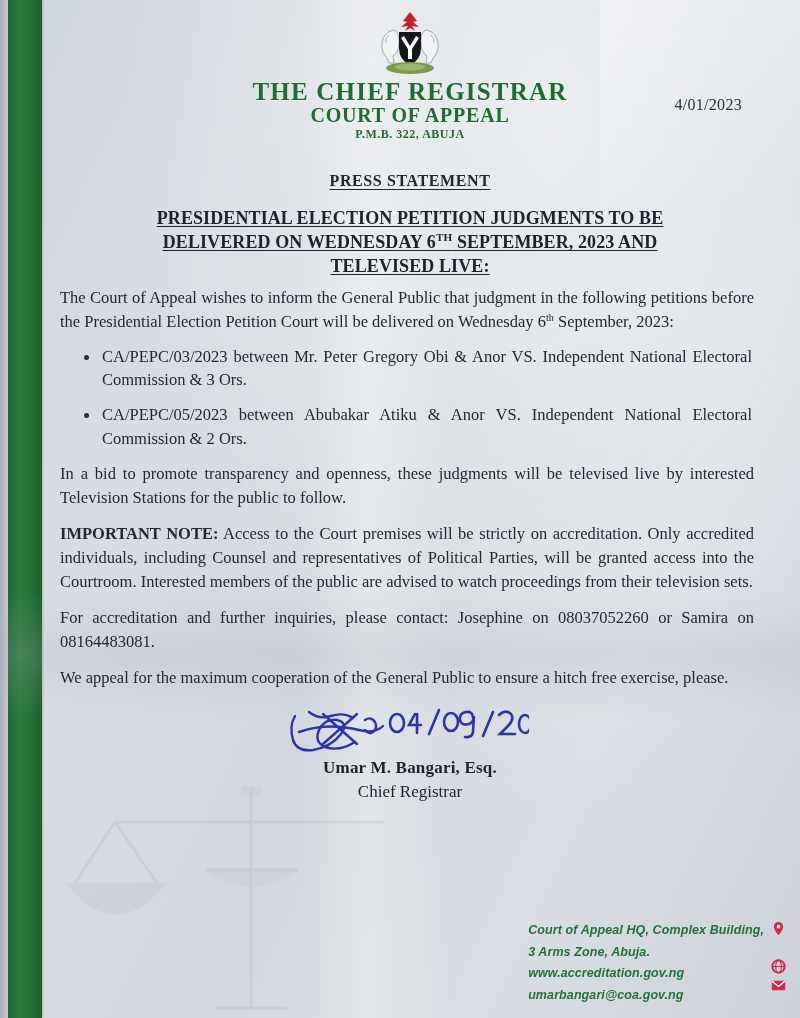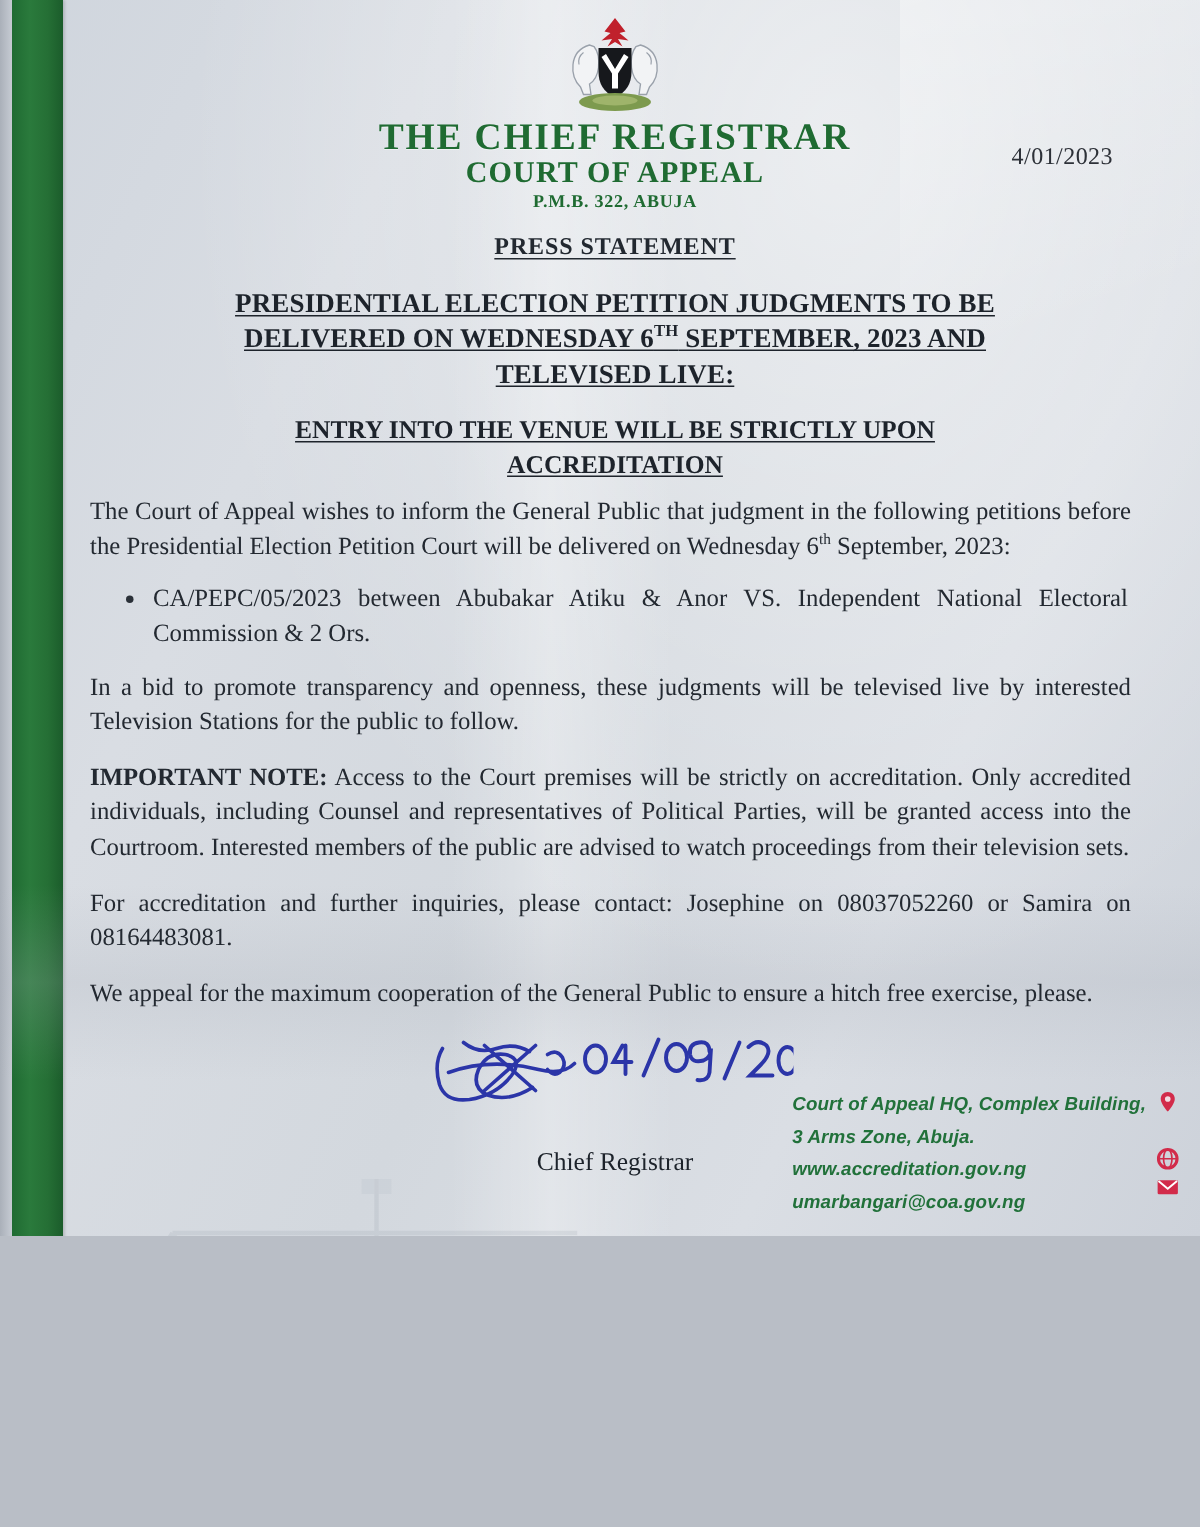--- a/index.html
+++ b/index.html
@@ -7,21 +7,21 @@
     padding: 0;
     background: #b9bec6;
   }
   body {
     font-family: "Liberation Serif", serif;
   }
 
   .page {
     position: relative;
     width: 800px;
-    height: 824px;
+    height: 1018px;
     overflow: hidden;
     background:
       radial-gradient(ellipse at 70% 12%, rgba(255,255,255,0.55) 0%, rgba(255,255,255,0) 55%),
       linear-gradient(115deg, #cfd5dd 0%, #d9dde3 26%, #d3d8de 52%, #dadee4 74%, #cdd2da 100%);
   }
 
   
   .crease-a, .crease-b, .crease-c {
     position: absolute;
     pointer-events: none;
@@ -115,21 +115,21 @@
     position: absolute;
     right: 18px;
     top: 96px;
     font-size: 16px;
     color: #2d3138;
     letter-spacing: 0.3px;
   }
 
   
   .titles {
-    margin-top: 14px;
+    margin-top: 30px;
     text-align: center;
   }
   .press-statement {
     font-weight: bold;
     font-size: 16px;
     letter-spacing: 0.6px;
     color: #222830;
     text-decoration: underline;
     text-underline-offset: 3px;
   }
@@ -320,31 +320,28 @@
 
     <div class="titles">
       <div class="press-statement">PRESS STATEMENT</div>
 
       <div class="main-title">
         <span class="u">PRESIDENTIAL ELECTION PETITION JUDGMENTS TO BE</span><br>
         <span class="u"><span>DELIVERED ON WEDNESDAY 6</span><sup>TH</sup><span> SEPTEMBER, 2023 AND</span></span><br>
         <span class="u">TELEVISED LIVE:</span>
       </div>
 
-      <div class="venue-title">
-        <span class="u">ENTRY INTO THE VENUE WILL BE STRICTLY UPON</span><br>
-        <span class="u">ACCREDITATION</span>
-      </div>
     </div>
 
     <div class="body-block">
 
       <p class="para tight">The Court of Appeal wishes to inform the General Public that judgment in the following petitions before the Presidential Election Petition Court will be delivered on Wednesday 6<sup>th</sup> September, 2023:</p>
 
       <ul class="cases">
+        <li>CA/PEPC/03/2023 between Mr. Peter Gregory Obi &amp; Anor VS. Independent National Electoral Commission &amp; 3 Ors.</li>
         <li>CA/PEPC/05/2023 between Abubakar Atiku &amp; Anor VS. Independent National Electoral Commission &amp; 2 Ors.</li>
       </ul>
 
       <p class="para">In a bid to promote transparency and openness, these judgments will be televised live by interested Television Stations for the public to follow.</p>
 
       <p class="para"><span class="note-label">IMPORTANT NOTE:</span><span> Access to the Court premises will be strictly on accreditation. Only accredited individuals, including Counsel and representatives of Political Parties, will be granted access into the Courtroom. Interested members of the public are advised to watch proceedings from their television sets.</span></p>
 
       <p class="para">For accreditation and further inquiries, please contact: Josephine on 08037052260 or Samira on 08164483081.</p>
 
       <p class="para">We appeal for the maximum cooperation of the General Public to ensure a hitch free exercise, please.</p>
@@ -365,20 +362,21 @@
           <ellipse cx="118" cy="17" rx="7" ry="9"></ellipse>
           <path d="M136 8 L130 19 L142 19 M138 8 L138 27"></path>
           <path d="M150 28 L160 4"></path>
           <ellipse cx="172" cy="16" rx="7" ry="9"></ellipse>
           <path d="M194 12 Q194 5 187 6 Q180 7 181 14 Q182 20 190 18 Q195 16 195 10 L194 26 Q193 32 186 31"></path>
           <path d="M204 30 L214 6"></path>
           <path d="M220 9 Q226 3 232 8 Q236 13 228 21 L221 28 L236 28"></path>
           <ellipse cx="246" cy="18" rx="6" ry="9"></ellipse>
         </g>
       </svg>
+      <div class="sig-name">Umar M. Bangari, Esq.</div>
       <div class="sig-role">Chief Registrar</div>
     </div>
 
   </div>
 
   <div class="footer">
     <div class="footer-lines">
       <div>Court of Appeal HQ, Complex Building,</div>
       <div>3 Arms Zone, Abuja.</div>
       <div>www.accreditation.gov.ng</div>

